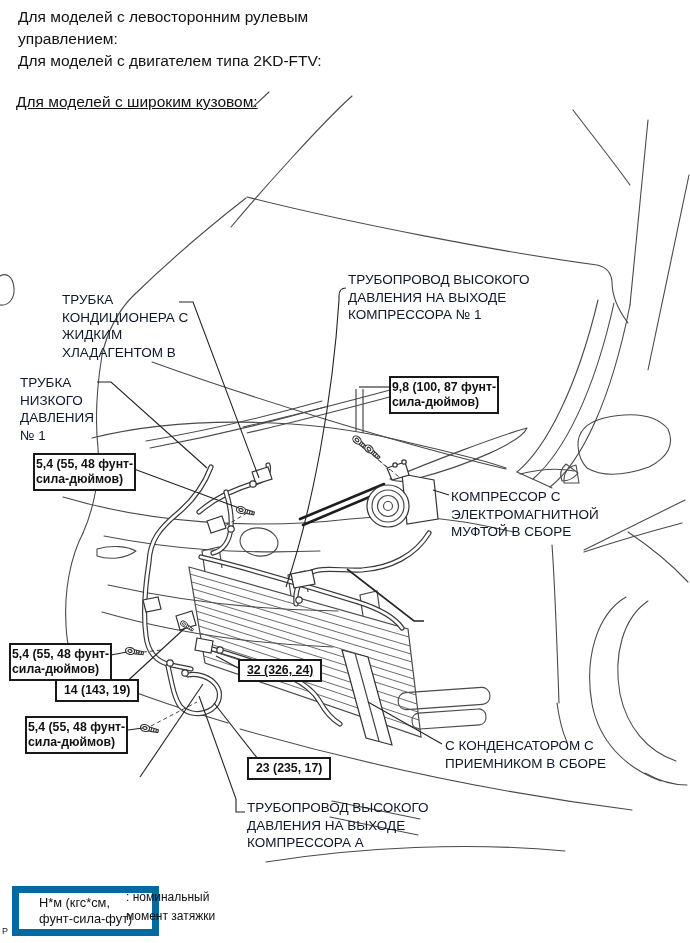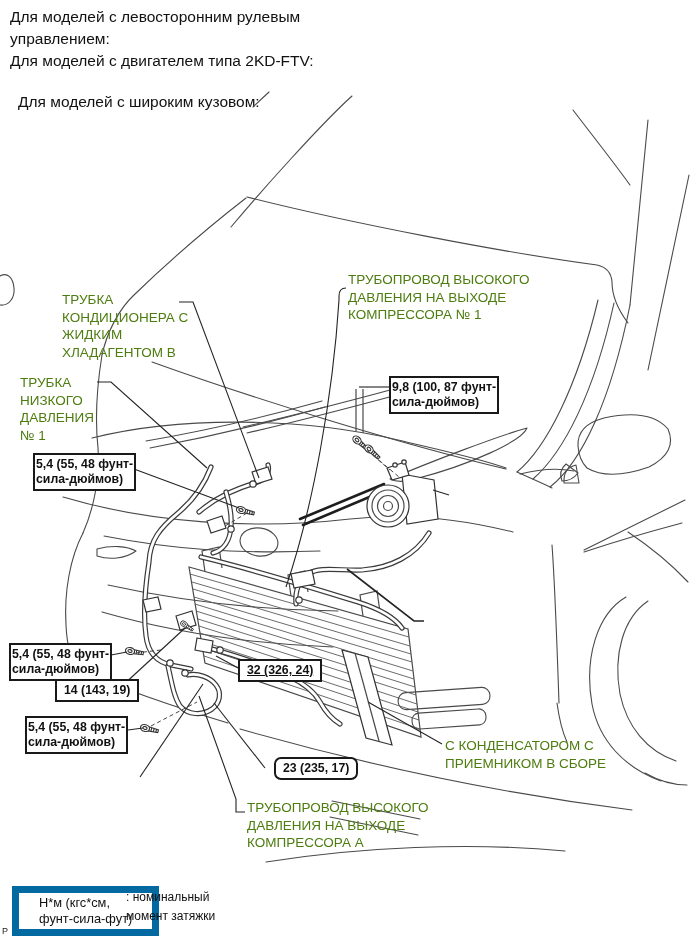--- a/index.html
+++ b/index.html
@@ -1,20 +1,20 @@
 <!DOCTYPE html>
 <html><head>
 <meta charset="utf-8">
 <style>
   html,body{margin:0;padding:0;background:#fff;}
   .page{position:relative;width:690px;height:943px;background:#fff;overflow:hidden;
         font-family:"Liberation Sans",sans-serif;color:#161616;}
-  .intro-line{position:absolute;font-size:15.5px;line-height:21.5px;white-space:pre-line;color:#111;}
+  .intro-line{position:absolute;font-size:15.5px;line-height:21.5px;white-space:pre-line;color:#111;margin-left:8px;}
   .art{position:absolute;left:0;top:0;}
-  .dlabel{position:absolute;font-size:13.5px;line-height:17.5px;white-space:pre-line;color:#4d7c0f;}
+  .dlabel{position:absolute;font-size:13.5px;line-height:17.5px;white-space:pre-line;color:#0f172a;}
   .tbox{position:absolute;border:2px solid #191919;background:#fff;font-weight:bold;
         font-size:12.3px;line-height:15px;padding:2px 1px;white-space:pre-line;color:#111;}
   .tbox.single{line-height:17px;padding:1px 7px;}
   .legendbox{position:absolute;border:7px solid #0369a1;background:#fff;font-size:12.8px;
         line-height:16px;padding:2px 20px;white-space:pre-line;color:#111;}
   .legendtext{position:absolute;font-size:12px;line-height:19px;white-space:pre-line;color:#111;}
   .pagemark{position:absolute;font-size:9px;color:#222;}
   .ln{fill:none;stroke:#4a4a4a;stroke-width:1.1;stroke-linecap:round;stroke-linejoin:round;}
   .fins{fill:none;stroke:#5a5a5a;stroke-width:0.9;}
   .pipe-o{fill:none;stroke:#3a3a3a;stroke-width:5.2;stroke-linecap:round;stroke-linejoin:round;}
@@ -29,21 +29,21 @@
   .thin{fill:none;stroke:#4a4a4a;stroke-width:1.2;}
 </style>
 </head>
 <body>
 
 <div class="page">
 
   <div class="intro-line" style="left:10px;top:6px;width:420px;">Для моделей с левосторонним рулевым
 управлением:</div>
   <div class="intro-line" style="left:10px;top:50px;width:420px;">Для моделей с двигателем типа 2KD-FTV:</div>
-  <div class="intro-line" style="left:18px;top:91px;width:420px;">Для моделей с широким кузовом:</div>
+  <div class="intro-line" style="left:8px;top:91px;width:420px;text-decoration:underline;">Для моделей с широким кузовом:</div>
 
   <svg class="art" width="690" height="943" viewBox="0 0 690 943">
     <defs>
       <g id="bolt">
         <path d="M4.2,-2 L13.5,-1.4 L13.5,1.4 L4.2,2 Z"></path>
         <path d="M6.5,-1.9 L6.5,1.9 M9,-1.8 L9,1.8 M11.5,-1.6 L11.5,1.6" fill="none"></path>
         <ellipse cx="0" cy="0" rx="4.6" ry="3.4"></ellipse>
         <ellipse cx="0" cy="0" rx="2.1" ry="1.4"></ellipse>
       </g>
     </defs>
@@ -209,37 +209,40 @@
 КОНДИЦИОНЕРА С
 ЖИДКИМ
 ХЛАДАГЕНТОМ B</div>
   <div class="dlabel" style="left:348px;top:271px;">ТРУБОПРОВОД ВЫСОКОГО
 ДАВЛЕНИЯ НА ВЫХОДЕ
 КОМПРЕССОРА № 1</div>
   <div class="dlabel" style="left:20px;top:374px;">ТРУБКА
 НИЗКОГО
 ДАВЛЕНИЯ
 № 1</div>
+  <div class="dlabel" style="left:451px;top:488px;">КОМПРЕССОР С
+ЭЛЕКТРОМАГНИТНОЙ
+МУФТОЙ В СБОРЕ</div>
   <div class="dlabel" style="left:445px;top:737px;">С КОНДЕНСАТОРОМ С
 ПРИЕМНИКОМ В СБОРЕ</div>
   <div class="dlabel" style="left:247px;top:799px;">ТРУБОПРОВОД ВЫСОКОГО
 ДАВЛЕНИЯ НА ВЫХОДЕ
 КОМПРЕССОРА A</div>
 
   <div class="tbox" style="left:389px;top:376px;">9,8 (100, 87 фунт-
 сила-дюймов)</div>
   <div class="tbox" style="left:33px;top:453px;">5,4 (55, 48 фунт-
 сила-дюймов)</div>
   <div class="tbox" style="left:9px;top:643px;">5,4 (55, 48 фунт-
 сила-дюймов)</div>
   <div class="tbox single" style="left:55px;top:679px;">14 (143, 19)</div>
   <div class="tbox" style="left:25px;top:716px;">5,4 (55, 48 фунт-
 сила-дюймов)</div>
   <div class="tbox single" style="left:238px;top:659px;text-decoration:underline;">32 (326, 24)</div>
-  <div class="tbox single" style="left:274px;top:757px;border-radius:7px;">23 (235, 17)</div>
+  <div class="tbox single" style="left:247px;top:757px;">23 (235, 17)</div>
 
   <div class="legendbox" style="left:12px;top:886px;">Н*м (кгс*см,
 фунт-сила-фут)</div>
   <div class="legendtext" style="left:126px;top:888px;">: номинальный
 момент затяжки</div>
 
   <div class="pagemark" style="left:2px;top:926px;">P</div>
 </div>
 
 </body></html>

